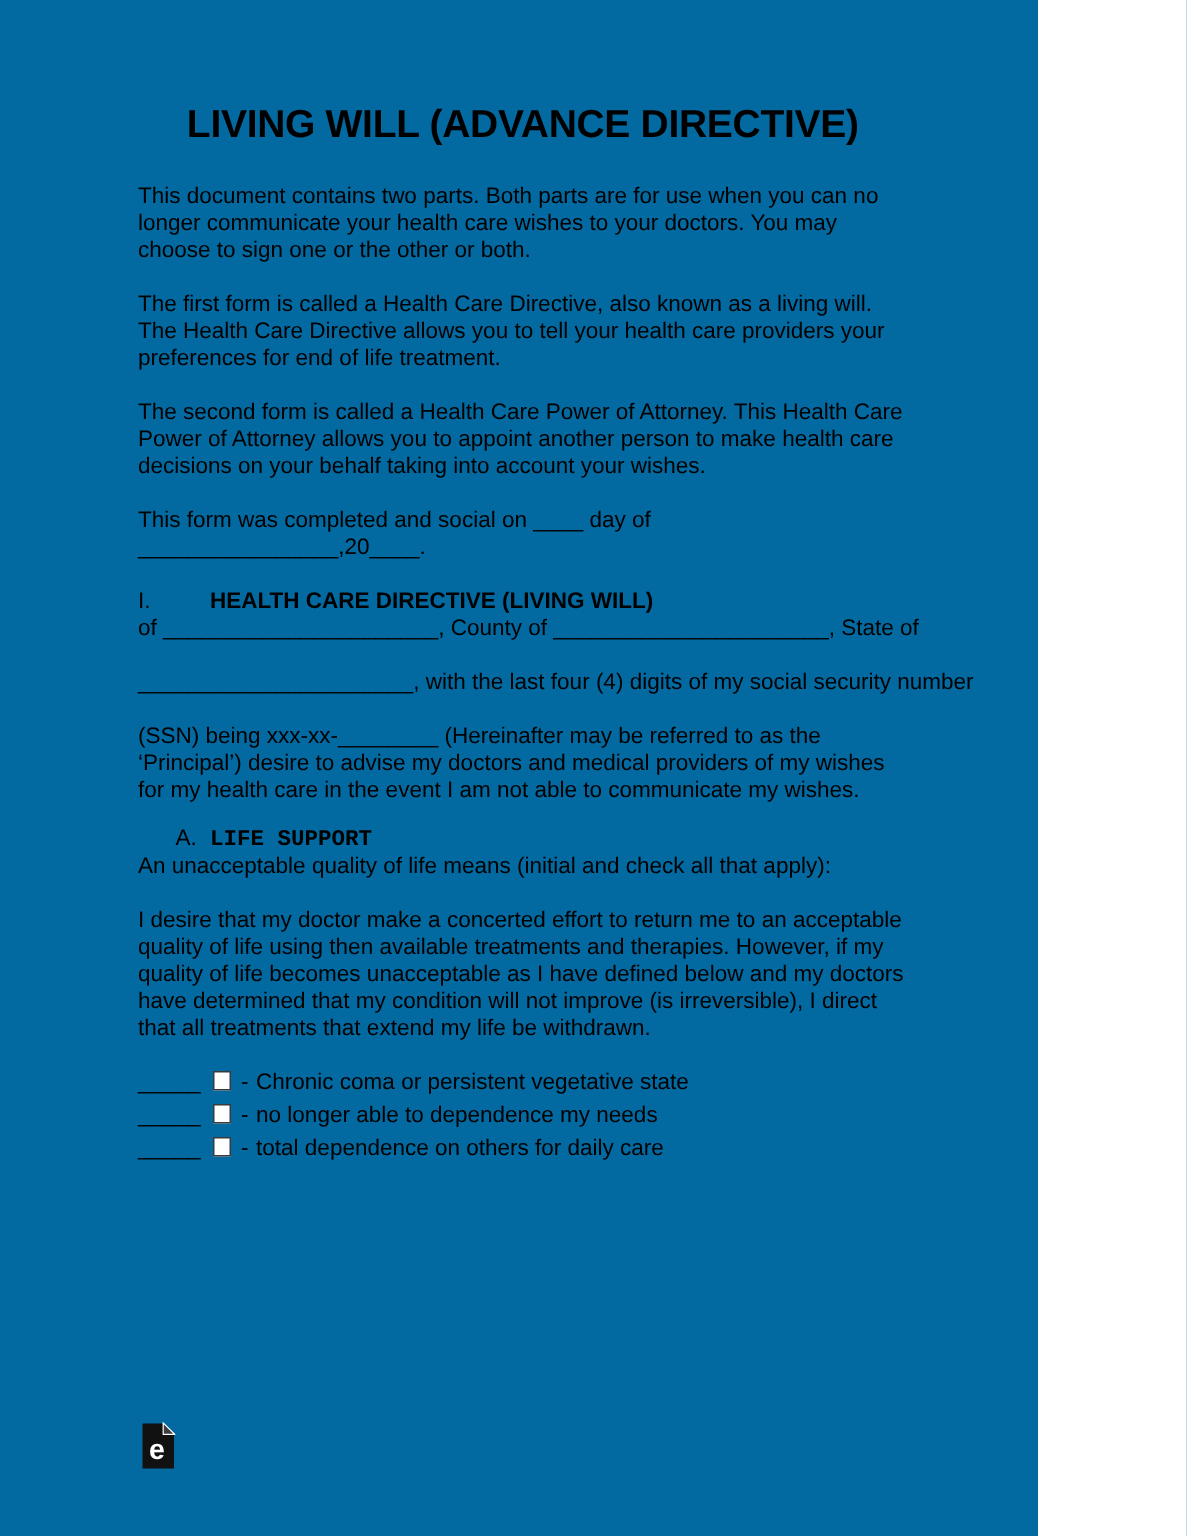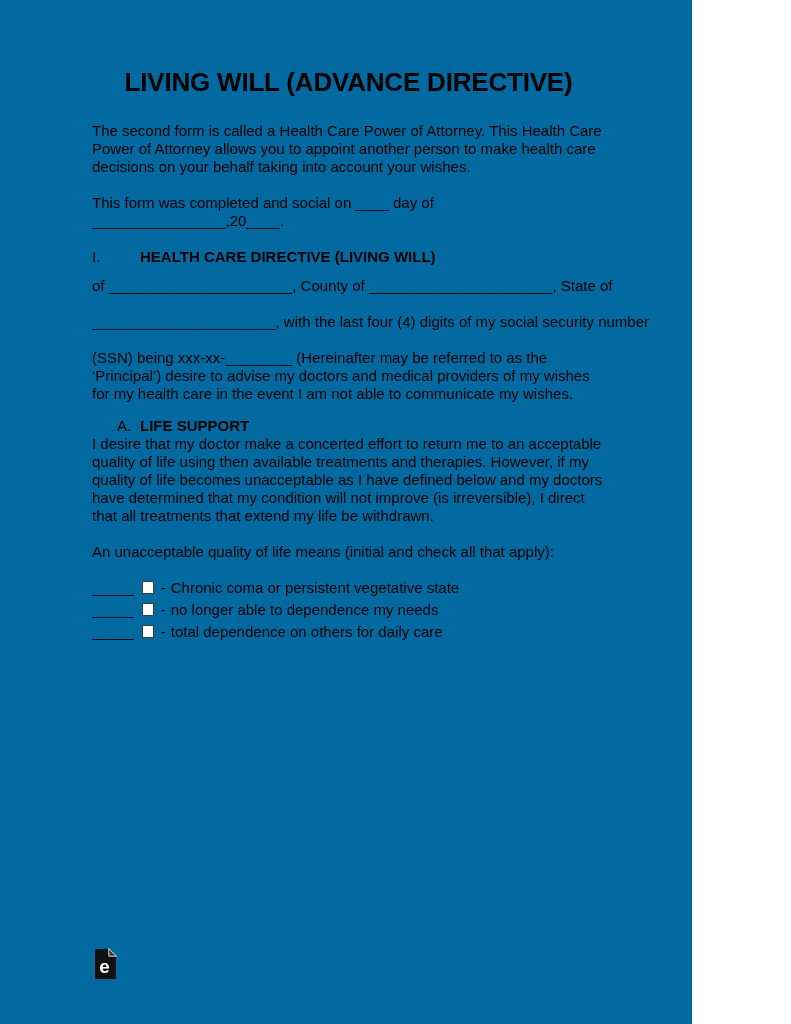--- a/index.html
+++ b/index.html
@@ -22,28 +22,28 @@
     padding-top: 66px;
     margin-bottom: 24px;
     font-size: 26px;
     line-height: 32px;
     font-weight: bold;
     text-align: center;
     letter-spacing: -0.2px;
     color: #000000;
   }
   .para { margin-bottom: 18px; }
-  .section-heading { margin-bottom: 11px; white-space: nowrap; }
+  .section-heading { margin-bottom: 0; white-space: nowrap; }
   .sec-num { display: inline-block; width: 48px; font-weight: normal; }
   .sec-title { font-weight: bold; }
   .note { margin-bottom: 18px; }
   .fill-line { white-space: nowrap; margin-bottom: 18px; }
   .sub-heading { margin-top: -4px; padding-left: 25px; margin-bottom: 0; white-space: nowrap; }
   .sub-letter { display: inline-block; width: 23px; }
-  .sub-title { font-weight: bold; }
+  .sub-title { font-weight: bold; font-family: Liberation Mono, monospace; }
   .check-item { margin-top: 4px; white-space: nowrap; }
   .check-item:first-of-type { margin-top: 18px; }
   .initial-blank { letter-spacing: 0; margin-right: 8px; }
   .checkbox {
     display: inline-block;
     width: 12px; height: 13px;
     border: 1.5px solid #3a3a3a;
     vertical-align: -1px;
     margin-right: 7px;
     background: #ffffff;
@@ -58,41 +58,43 @@
   }
 </style>
 </head>
 <body>
 
 <div class="page">
   <div class="content">
 
     <h1 class="doc-title">LIVING WILL (ADVANCE DIRECTIVE)</h1>
 
+    <p class="para">This document contains two parts. Both parts are for use when you can no longer communicate your health care wishes to your doctors. You may choose to sign one or the other or both.</p>
+    <p class="para">The first form is called a Health Care Directive, also known as a living will.  The Health Care Directive allows you to tell your health care providers your preferences for end of life treatment.</p>
     <p class="para">The second form is called a Health Care Power of Attorney. This Health Care Power of Attorney allows you to appoint another person to make health care decisions on your behalf taking into account your wishes.</p>
 
     <p class="para">This form was completed and social on ____ day of ________________,20____.</p>
 
     <div class="section-heading">
       <span class="sec-num">I.</span><span class="sec-title">HEALTH CARE DIRECTIVE (LIVING WILL)</span>
     </div>
 
     <div class="fill-block">
       <div class="fill-line">of ______________________, County of ______________________, State of</div>
       <div class="fill-line">______________________, with the last four (4) digits of my social security number</div>
     </div>
 
     <p class="para">(SSN) being xxx-xx-________ (Hereinafter may be referred to as the ‘Principal’) desire to advise my doctors and medical providers of my wishes for my health care in the event I am not able to communicate my wishes.</p>
 
     <div class="sub-heading">
       <span class="sub-letter">A.</span><span class="sub-title">LIFE SUPPORT</span>
     </div>
+    <p class="para">An unacceptable quality of life means (initial and check all that apply):</p>
+
     <p class="para">I desire that my doctor make a concerted effort to return me to an acceptable quality of life using then available treatments and therapies. However, if my quality of life becomes unacceptable as I have defined below and my doctors have determined that my condition will not improve (is irreversible), I direct that all treatments that extend my life be withdrawn.</p>
-
-    <p class="para">An unacceptable quality of life means (initial and check all that apply):</p>
 
     <div class="check-item">
       <span class="initial-blank">_____</span><span class="checkbox"></span><span class="dash">-</span><span>Chronic coma or persistent vegetative state</span>
     </div>
     <div class="check-item">
       <span class="initial-blank">_____</span><span class="checkbox"></span><span class="dash">-</span><span>no longer able to dependence my needs</span>
     </div>
     <div class="check-item">
       <span class="initial-blank">_____</span><span class="checkbox"></span><span class="dash">-</span><span>total dependence on others for daily care</span>
     </div>

